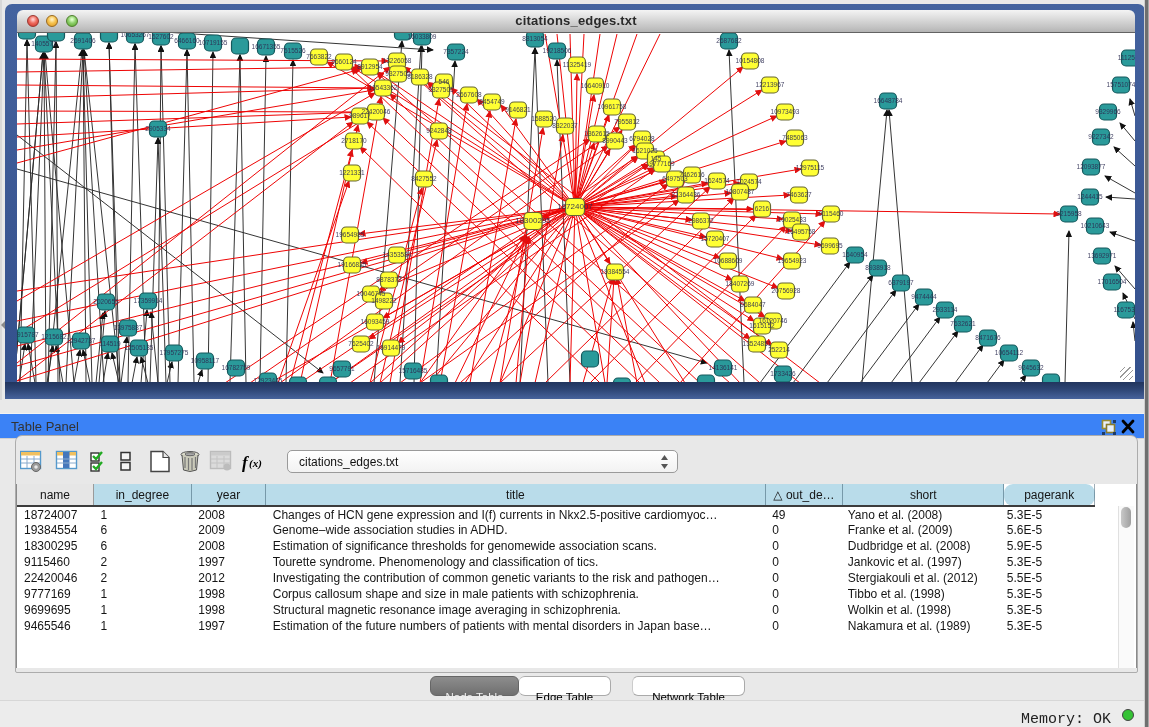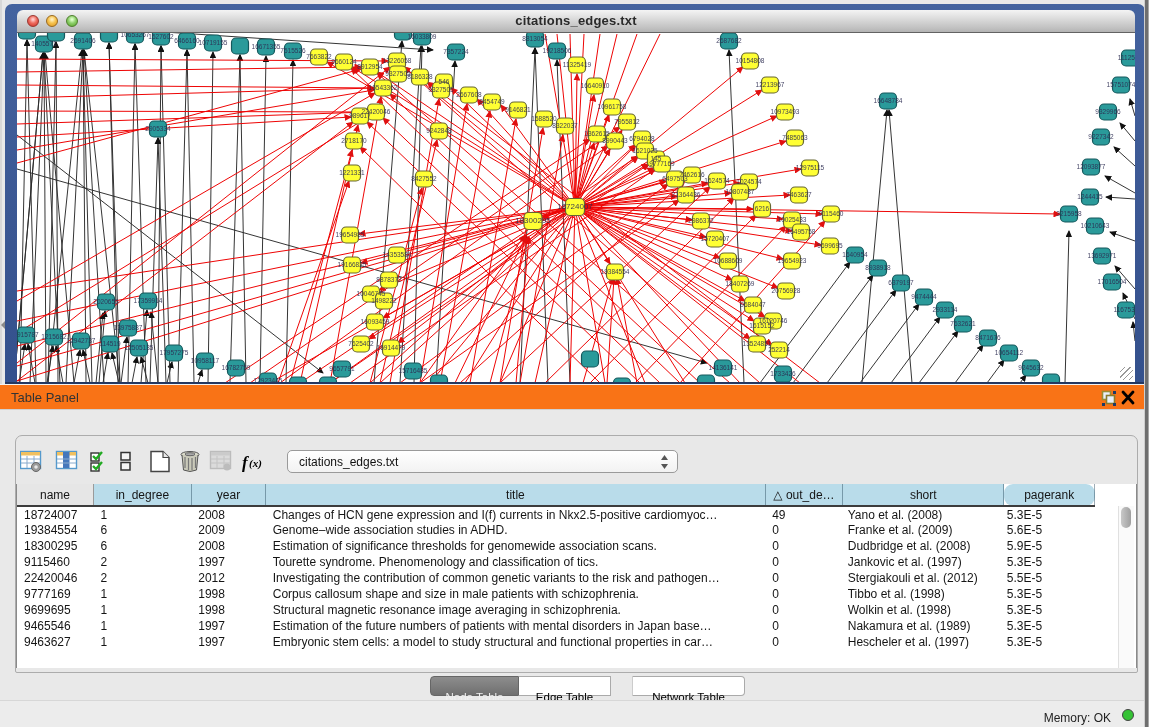--- a/index.html
+++ b/index.html
@@ -10,48 +10,48 @@
 #winbot { position:absolute; left:0; top:378px; width:1140px; height:17px;
   background:linear-gradient(180deg,#22355e 0%,#2c4372 40%,#47639c 100%); }
 #tbar { position:absolute; left:12px; top:6px; width:1118px; height:23px; border-radius:6px 6px 0 0;
   background:linear-gradient(180deg,#f4f4f4 0%,#d8d8d8 45%,#bfbfbf 85%,#b3b3b3 100%);
   border-bottom:1px solid #636363; }
 #title { position:absolute; width:100%; text-align:center; top:3px; font-size:13px; font-weight:700; color:#2a2a2a; letter-spacing:0.2px;}
 .tl { position:absolute; top:5px; width:12px; height:12px; border-radius:50%; }
 #canvas { position:absolute; left:12px; top:29px; width:1118px; height:349px; background:#fff; overflow:hidden; }
 #grip { position:absolute; right:2px; bottom:2px; width:13px; height:13px;
   background:repeating-linear-gradient(135deg,transparent 0 3px,#999 3px 4px); }
-#tp-head { position:absolute; left:0; top:384px; width:1144px; height:26px; background:#f97316;
+#tp-head { position:absolute; left:0; top:413px; width:1144px; height:26px; background:#3b82f6;
   border-top:1px solid #f2f2f2; border-bottom:1px solid #d0d0d0; }
 #tp-head span { position:absolute; left:11px; top:5px; font-size:13px; color:#333; }
 #panel { position:absolute; left:15px; top:435px; width:1123px; height:238px; background:#e8e8e8;
   border:1px solid #acacac; border-radius:7px 7px 2px 2px; }
 #combo { position:absolute; left:287px; top:450px; width:391px; height:23px; border:1px solid #9a9a9a;
   border-radius:5px; background:linear-gradient(180deg,#ffffff,#f2f2f2); }
 #combo span { position:absolute; left:11px; top:4px; font-size:12px; color:#111; }
 #tbl { position:absolute; left:16px; top:484px; width:1121px; height:184px; background:#fff; overflow:hidden;
   border-left:1px solid #8a8a8a; border-right:1px solid #8a8a8a; }
 table { border-collapse:collapse; table-layout:fixed; width:1078px; font-size:12px; color:#151515; }
 th { height:22px; font-weight:400; font-size:12px; background:#b9dcea; border-right:1px solid rgba(40,70,90,.45);
   border-bottom:2px solid #3c3c3c; padding:0; }
 th.c1 { background:#e6e6e6; border-right:1px solid #9a9a9a;}
 td { height:16px; padding:0 0 0 7px; white-space:nowrap; overflow:hidden; }
 .c1 { width:76px; } .c2 { width:97px; } .c3 { width:74px; } .c4 { width:496px; }
 .c5 { width:77px; } .c6 { width:160px; } .c7 { width:90px;border-radius:9px; }
 td.c6 { text-align:left; padding:0 0 0 5px; } td.c7 { padding-left:3px; }
 #sb { position:absolute; left:1101px; top:22px; width:16px; height:162px; background:#fafafa; border-left:1px solid #e0e0e0; }
 #sb div { position:absolute; left:2px; top:1px; width:10px; height:21px; background:linear-gradient(90deg,#c8c8c8,#9f9f9f); border-radius:5px; }
 #tabs { position:absolute; left:430px; top:676px; height:18px; display:flex; font-size:11.5px; }
-#tabs div { padding:14px 14px 0 14px; height:20px; }
+#tabs div { padding:14px 14px 0 14px; height:20px;border-radius:6px; }
 #t1 { background:linear-gradient(180deg,#8d8d8d,#6f6f6f); color:#f0f0f0; border:1px solid #666;
   border-radius:4px 0 0 4px; width:89px; text-align:center;}
 #t2 { background:#fff; border:1px solid #aaa; border-left:none; width:92px; text-align:center;}
 #t3 { background:#fff; border:1px solid #aaa; border-left:1px solid #ccc; border-radius:0 4px 4px 0; width:113px; text-align:center;margin-left:21px;}
 #status { position:absolute; left:0; top:700px; width:1144px; height:27px; background:#ececec; border-top:1px solid #d7d7d7; }
-#mem { position:absolute; right:33px; top:10px; font-size:12px; color:#222; }
+#mem { position:absolute; right:33px; top:10px; font-size:15px; color:#222;font-family:Liberation Mono, monospace; }
 #memdot { position:absolute; right:10px; top:8px; width:12px; height:12px; background:#35c335; border:1.5px solid #444; border-radius:50%; }
 #rstrip { position:absolute; left:1144px; top:0; width:5px; height:727px; background:linear-gradient(90deg,#cfcfcf 0 20%,#6f6f6f 25% 70%,#a8a8a8 75%); }
 #lstrip { position:absolute; left:0; top:0; width:2px; height:400px; background:#d8d8d8; }
 .fx { font-style:italic; font-weight:700; font-size:17px; color:#111; font-family:"Liberation Serif",serif; }
 </style></head><body>
 <div id="lstrip"></div>
 <svg style="position:absolute;left:0px;top:320px" width="6" height="10" viewBox="0 0 6 10">
     <path d="M5,1 L1,5 L5,9 z" fill="#8a8a8a"></path>
   </svg>
 <div id="win">
@@ -695,29 +695,20 @@
         </tr>
 <tr>
           <td class="c1">9465546</td>
           <td class="c2">1</td>
           <td class="c3">1997</td>
           <td class="c4">Estimation of the future numbers of patients with mental disorders in Japan base…</td>
           <td class="c5">0</td>
           <td class="c6">Nakamura et al. (1989)</td>
           <td class="c7">5.3E-5</td>
         </tr>
-<tr>
-          <td class="c1">9463627</td>
-          <td class="c2">1</td>
-          <td class="c3">1997</td>
-          <td class="c4">Embryonic stem cells: a model to study structural and functional properties in car…</td>
-          <td class="c5">0</td>
-          <td class="c6">Hescheler et al. (1997)</td>
-          <td class="c7">5.3E-5</td>
-        </tr>
 </tbody>
     </table>
 <div id="sb">
       <div></div>
     </div>
 </div>
 <div id="tabs">
     <div id="t1">Node Table</div>
     <div id="t2">Edge Table</div>
     <div id="t3">Network Table</div>

